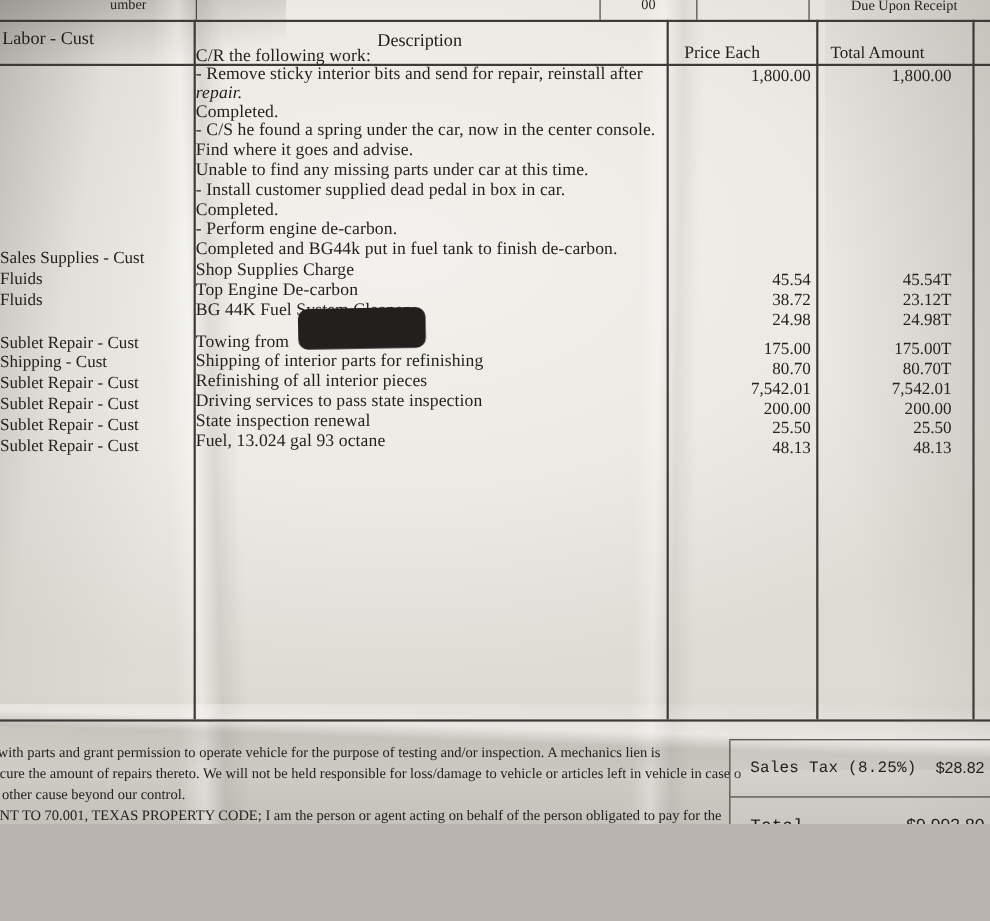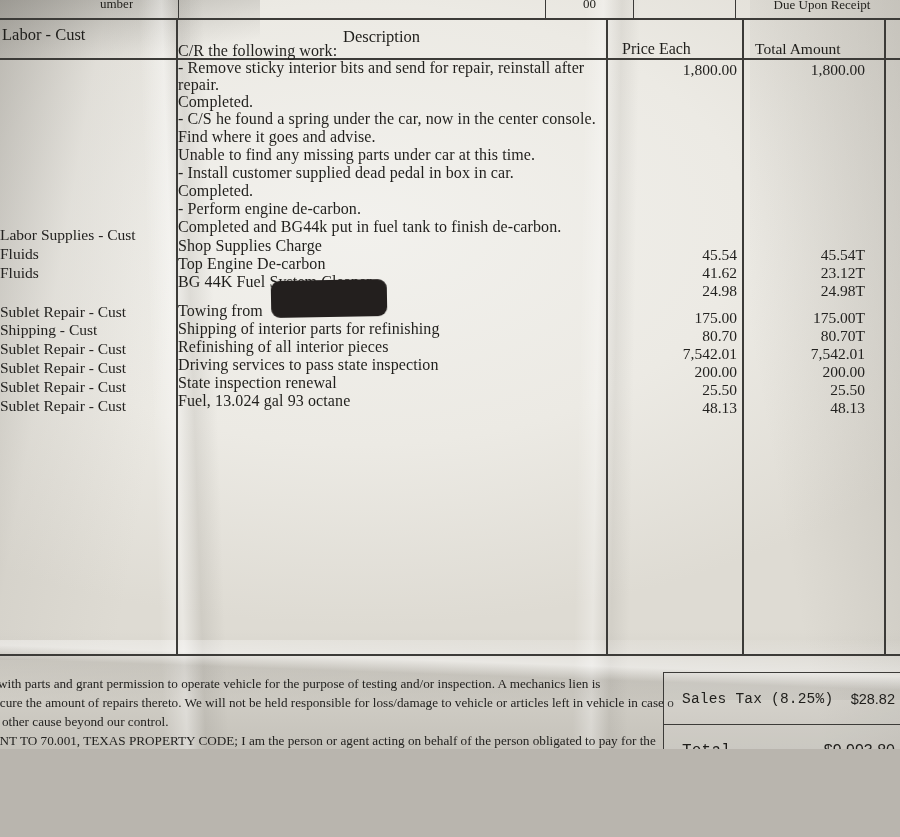--- a/index.html
+++ b/index.html
@@ -210,35 +210,35 @@
     <div class="ln vline" style="left:606px; top:0; height:636px;"></div>
     <div class="ln vline" style="left:742px; top:0; height:636px;"></div>
     <div class="ln vline" style="left:884px; top:0; height:636px;"></div>
 
     <div class="hdr" style="left:2px; top:7px;">Labor - Cust</div>
     <div class="hdr" style="left:343px; top:9px;">Description</div>
     <div class="hdr" style="left:622px; top:22px; font-size:16px;">Price Each</div>
     <div class="hdr" style="left:755px; top:22px; font-size:15.5px;">Total Amount</div>
 
     <div class="colA">
-      <div class="row" style="top:208px;">Labor Supplies - Cust</div>
+      <div class="row" style="top:208px;">Sales Supplies - Cust</div>
       <div class="row" style="top:227px;">Fluids</div>
       <div class="row" style="top:246px;">Fluids</div>
       <div class="row" style="top:285px;">Sublet Repair - Cust</div>
       <div class="row" style="top:303px;">Shipping - Cust</div>
       <div class="row" style="top:322px;">Sublet Repair - Cust</div>
       <div class="row" style="top:341px;">Sublet Repair - Cust</div>
       <div class="row" style="top:360px;">Sublet Repair - Cust</div>
       <div class="row" style="top:379px;">Sublet Repair - Cust</div>
     </div>
 
     <div class="colDesc">
       <div class="dline" style="top:24px;">C/R the following work:</div>
       <div class="dline" style="top:41px;">- Remove sticky interior bits and send for repair, reinstall after</div>
-      <div class="dline" style="top:58px;">repair.</div>
+      <div class="dline" style="top:58px;font-style:italic;">repair.</div>
       <div class="dline" style="top:75px;">Completed.</div>
       <div class="dline" style="top:92px;">- C/S he found a spring under the car, now in the center console.</div>
       <div class="dline" style="top:110px;">Find where it goes and advise.</div>
       <div class="dline" style="top:128px;">Unable to find any missing parts under car at this time.</div>
       <div class="dline" style="top:146px;">- Install customer supplied dead pedal in box in car.</div>
       <div class="dline" style="top:164px;">Completed.</div>
       <div class="dline" style="top:182px;">- Perform engine de-carbon.</div>
       <div class="dline" style="top:200px;">Completed and BG44k put in fuel tank to finish de-carbon.</div>
 
       <div class="dline" style="top:219px;">Shop Supplies Charge</div>
@@ -249,21 +249,21 @@
       <div class="dline" style="top:320px;">Refinishing of all interior pieces</div>
       <div class="dline" style="top:338px;">Driving services to pass state inspection</div>
       <div class="dline" style="top:356px;">State inspection renewal</div>
       <div class="dline" style="top:374px;">Fuel, 13.024 gal 93 octane</div>
     </div>
 
     <div class="redaction" style="left:271px; top:262px; width:116px; height:37px; transform: rotate(-1deg);"></div>
 
     <div class="money col-each" style="top:43px;">1,800.00</div>
     <div class="money col-each" style="top:228px;padding-left:22px;">45.54</div>
-    <div class="money col-each" style="top:246px;">41.62</div>
+    <div class="money col-each" style="top:246px;">38.72</div>
     <div class="money col-each" style="top:264px;">24.98</div>
     <div class="money col-each" style="top:291px;">175.00</div>
     <div class="money col-each" style="top:309px;">80.70</div>
     <div class="money col-each" style="top:327px;">7,542.01</div>
     <div class="money col-each" style="top:345px;">200.00</div>
     <div class="money col-each" style="top:363px;">25.50</div>
     <div class="money col-each" style="top:381px;">48.13</div>
 
     <div class="money col-total" style="top:43px;">1,800.00</div>
     <div class="money col-total" style="top:228px;">45.54T</div>

